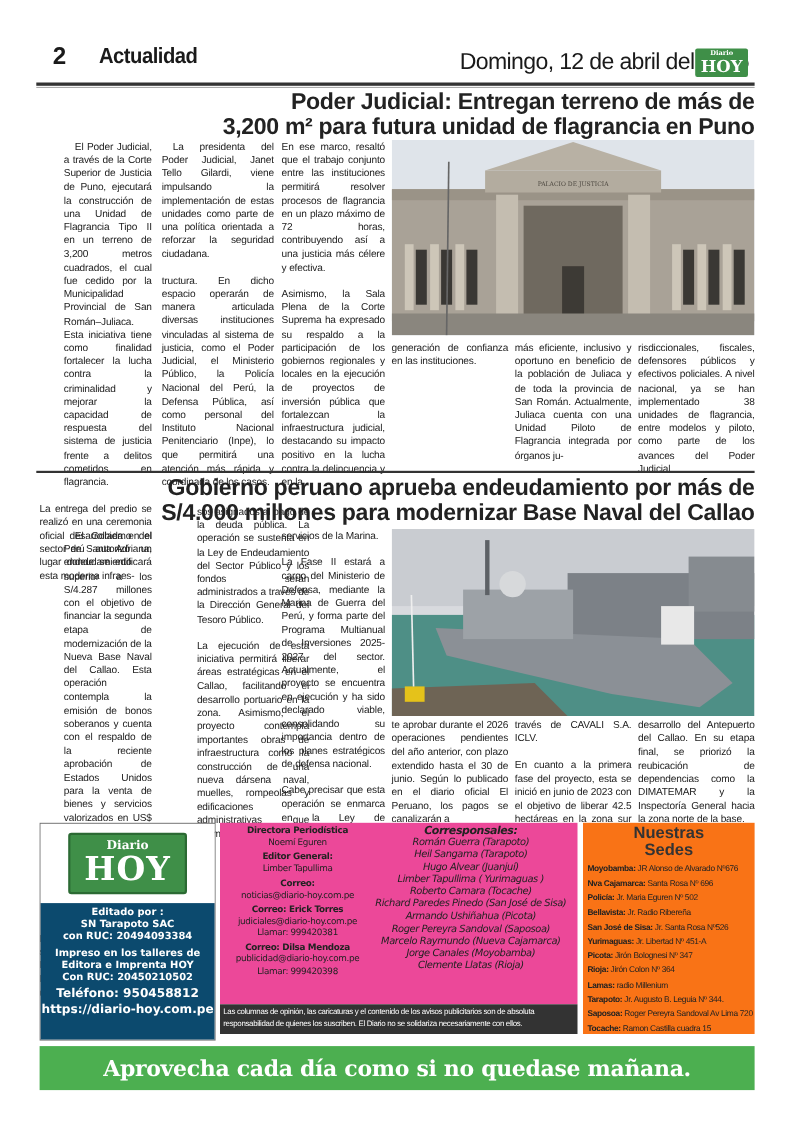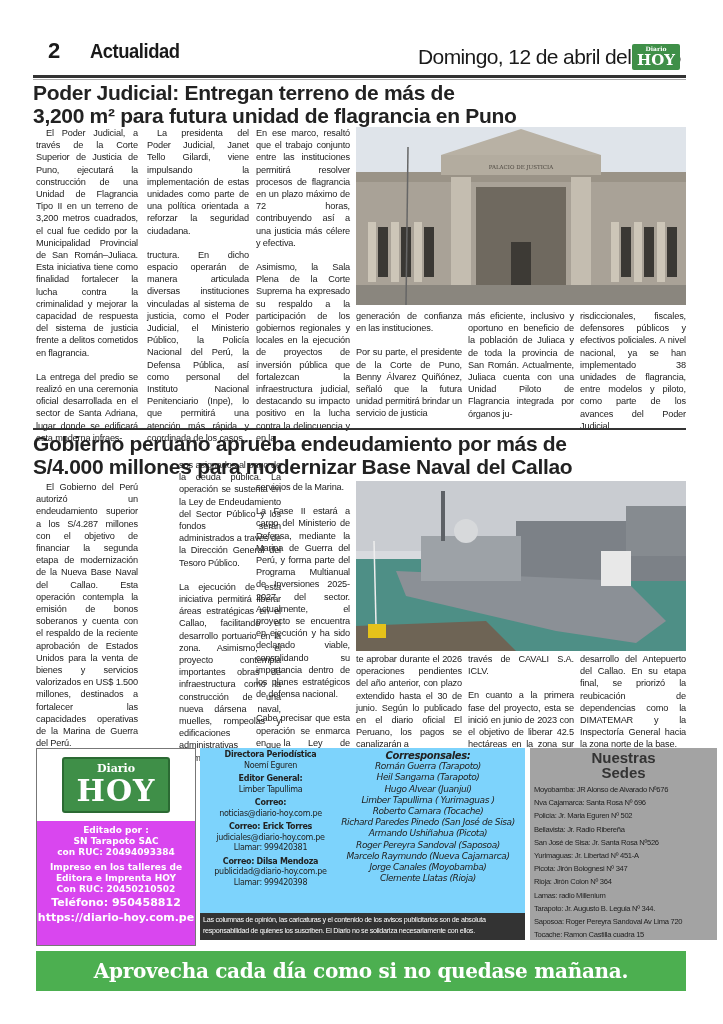--- a/index.html
+++ b/index.html
@@ -9,52 +9,52 @@
   .header { position: absolute; left: 40px; top: 36px; width: 646px; height: 34px; }
   .page-num { position: absolute; left: 8px; top: 2px; font-size: 22px; font-weight: bold; }
   .section { position: absolute; left: 50px; top: 4px; font-size: 20px; font-weight: bold; letter-spacing: -0.5px; transform: scaleX(0.92); transform-origin: left; }
   .date { position: absolute; left: 378px; top: 9px; font-size: 21px; letter-spacing: -0.6px; }
   .logo-small { position: absolute; left: 592px; top: 8px; width: 48px; height: 26px; background: #3f8f48; border-radius: 2px; text-align: center; color: #fff; font-family: "DejaVu Serif", serif; }
   .logo-small .d { font-size: 6px; font-weight: bold; line-height: 8px; display: block; padding-top: 1px; }
   .logo-small .h { font-size: 15px; font-weight: bold; line-height: 15px; display: block; }
   .rule-top { position: absolute; left: 33px; top: 75px; width: 653px; height: 3px; background: #333; }
   .rule-top2 { position: absolute; left: 33px; top: 79px; width: 653px; height: 1px; background: #aaa; }
 
-  .headline { position: absolute; left: 33px; width: 653px; text-align: left; font-size: 21px; font-weight: bold; line-height: 23px; color: #222; letter-spacing: -0.3px; }
+  .headline { position: absolute; left: 33px; width: 653px; text-align: right; font-size: 21px; font-weight: bold; line-height: 23px; color: #222; letter-spacing: -0.3px; }
 
   .col { position: absolute; font-size: 9.2px; line-height: 12.2px; text-align: justify; color: #222; letter-spacing: -0.15px; }
   .col p { margin-bottom: 12px; text-indent: 0; }
-  .col p.ind { text-indent: 10px; }
+  .col p.ind { text-indent: 10px; margin-left: 22px; }
 
   .photo { position: absolute; overflow: hidden; }
 
   .rule-mid { position: absolute; left: 33px; top: 428px; width: 653px; height: 2px; background: #333; }
 
   .masthead { position: absolute; left: 36px; top: 748px; width: 160px; height: 198px; border: 1px solid #777; }
   .mh-logo-area { position: absolute; left: 0; top: 0; width: 158px; height: 72px; background: #fff; }
   .mh-logo { position: absolute; left: 25px; top: 8px; width: 108px; height: 56px; background: #3f8f48; border: 2px solid #2b6a33; border-radius: 3px; text-align: center; color: #fff; font-family: "DejaVu Serif", serif; }
   .mh-logo .d { font-size: 11px; font-weight: bold; display: block; padding-top: 3px; }
   .mh-logo .h { font-size: 30px; font-weight: bold; line-height: 32px; display: block; letter-spacing: 1px; }
-  .mh-info { position: absolute; left: 0; top: 72px; width: 158px; height: 124px; background: #d946ef; color: #fff; text-align: center; font-family: "DejaVu Sans", sans-serif; font-weight: bold; }
+  .mh-info { position: absolute; left: 0; top: 72px; width: 158px; height: 124px; background: #0c4a6e; color: #fff; text-align: center; font-family: "DejaVu Sans", sans-serif; font-weight: bold; }
   .mh-info .l { font-size: 9px; line-height: 11px; }
   .mh-info .gap { height: 4px; }
   .mh-info .big { font-size: 11px; line-height: 15px; }
 
-  .staff { position: absolute; left: 200px; top: 748px; width: 325px; height: 165px; background: #7dd3fc; }
+  .staff { position: absolute; left: 200px; top: 748px; width: 325px; height: 165px; background: #ec4899; }
   .staff-left { position: absolute; left: 8px; top: 2px; width: 125px; text-align: center; font-family: "DejaVu Sans", sans-serif; font-size: 8px; line-height: 10.5px; color: #222; letter-spacing: -0.3px; }
   .staff-left .t { font-weight: bold; }
   .staff-left .g { height: 3px; }
   .staff-right { position: absolute; left: 132px; top: 2px; width: 192px; text-align: center; font-family: "DejaVu Sans", sans-serif; font-size: 9px; line-height: 11.2px; color: #222; letter-spacing: -0.4px; font-style: italic; }
   .staff-right .t { font-weight: bold; font-size: 10px; }
   .disclaimer { position: absolute; left: 200px; top: 913px; width: 325px; height: 27px; background: #333; color: #fff; font-size: 7.2px; line-height: 10.5px; padding: 2px 3px; letter-spacing: -0.3px; }
 
-  .sedes { position: absolute; left: 530px; top: 748px; width: 187px; height: 192px; background: #a3a3a3; }
+  .sedes { position: absolute; left: 530px; top: 748px; width: 156px; height: 192px; background: #f97316; }
   .sedes-title { text-align: center; font-size: 15px; font-weight: bold; line-height: 15px; color: #333; padding-top: 2px; }
   .sedes-list { padding: 3px 0 0 4px; font-size: 7.6px; line-height: 13.2px; letter-spacing: -0.3px; color: #222; white-space: nowrap; }
-  .sedes-list b { font-weight: normal; }
+  .sedes-list b { font-weight: bold; }
 
   .slogan { position: absolute; left: 36px; top: 951px; width: 650px; height: 40px; background: #4caf50; color: #fff; text-align: center; font-family: "DejaVu Serif", serif; font-weight: bold; font-size: 20px; line-height: 40px; letter-spacing: -0.3px; }
 </style>
 </head>
 <body>
 
 <div class="header">
   <span class="page-num">2</span>
   <span class="section">Actualidad</span>
   <span class="date">Domingo, 12 de abril del 2026</span>
@@ -112,21 +112,20 @@
         <rect x="288" y="100" width="10" height="50"></rect>
         <rect x="311" y="100" width="10" height="50"></rect>
     </g>
     <rect x="0" y="158" width="330" height="20" fill="#8a867e"></rect>
     <line x1="52" y1="20" x2="50" y2="178" stroke="#666" stroke-width="1.5"></line>
   </svg>
 </div>
 
 <div class="col" style="left:356px; top:310px; width:106px;">
   <p>generación de confianza en las instituciones.</p>
-  <p>Por su parte, el presidente de la Corte de Puno, Benny Álvarez Quiñónez, señaló que la futura unidad permitirá brindar un servicio de justicia</p>
 </div>
 <div class="col" style="left:468px; top:310px; width:106px;">
   <p>más eficiente, inclusivo y oportuno en beneficio de la población de Juliaca y de toda la provincia de San Román. Actualmente, Juliaca cuenta con una Unidad Piloto de Flagrancia integrada por órganos ju-</p>
 </div>
 <div class="col" style="left:580px; top:310px; width:106px;">
   <p>risdiccionales, fiscales, defensores públicos y efectivos policiales. A nivel nacional, ya se han implementado 38 unidades de flagrancia, entre modelos y piloto, como parte de los avances del Poder Judicial.</p>
 </div>
 
 <div class="rule-mid"></div>
 

